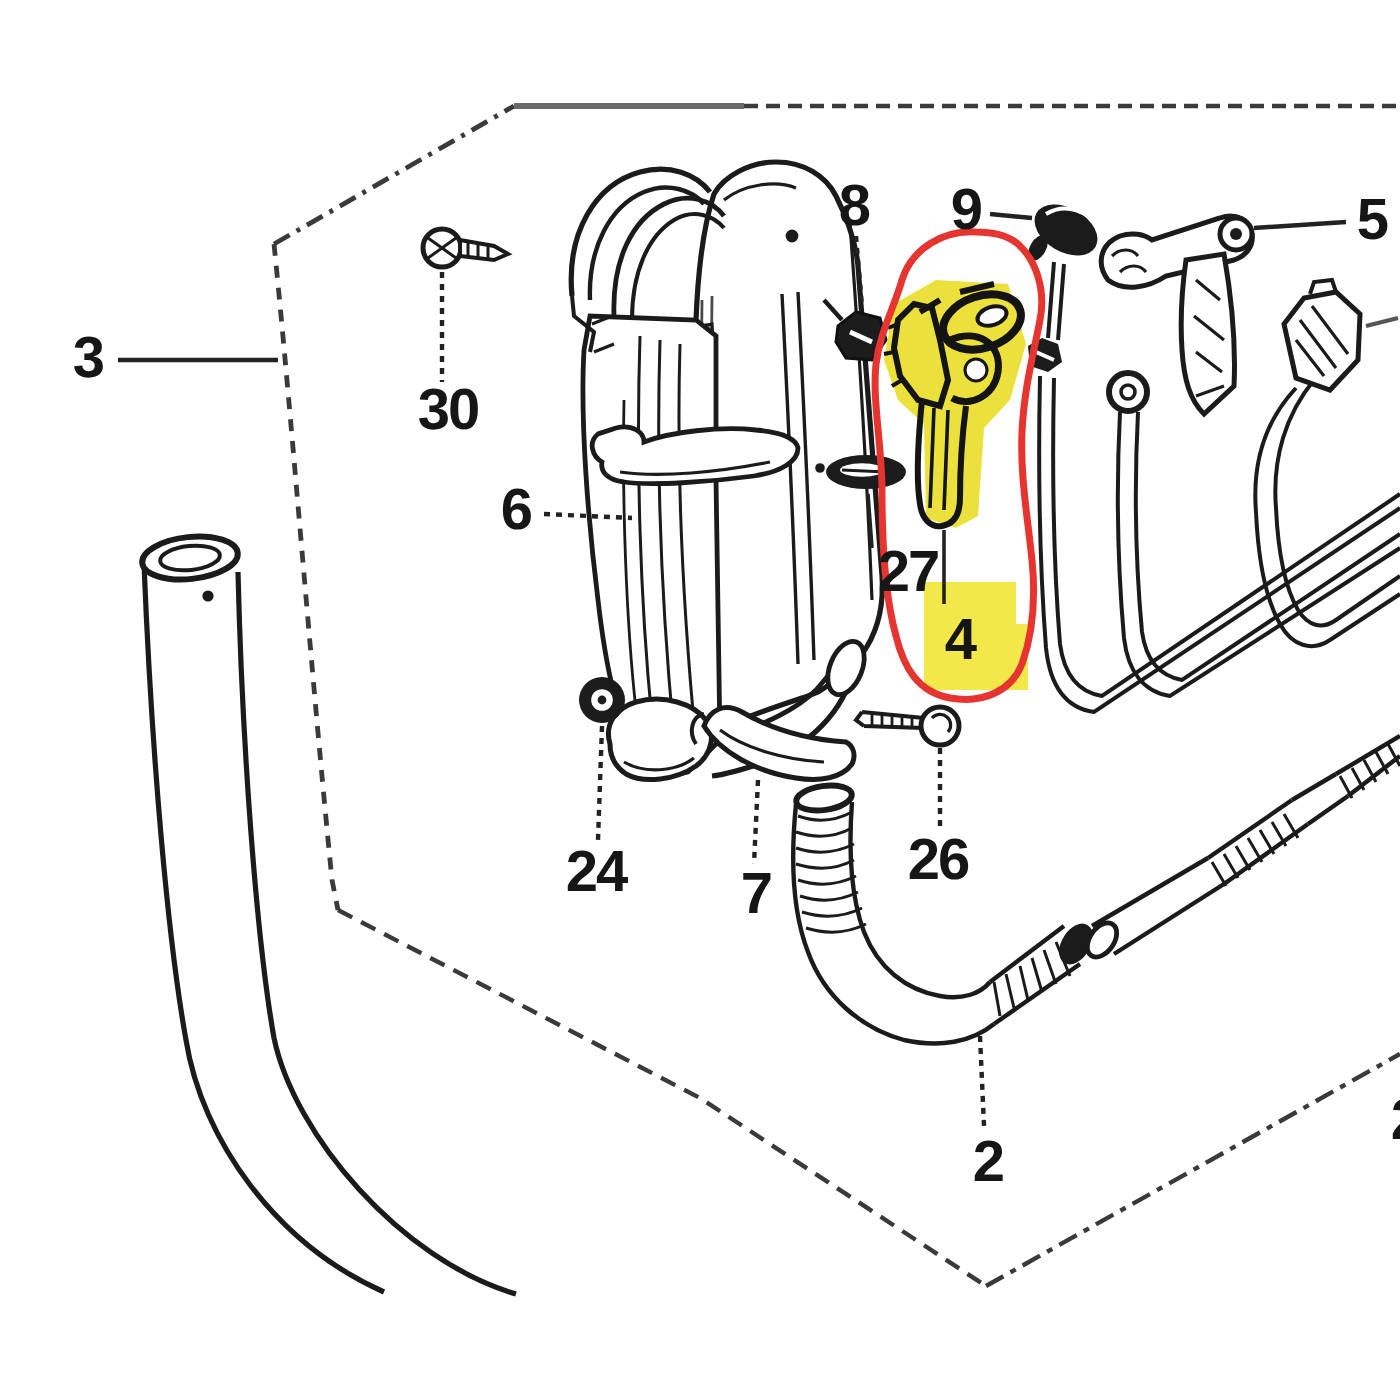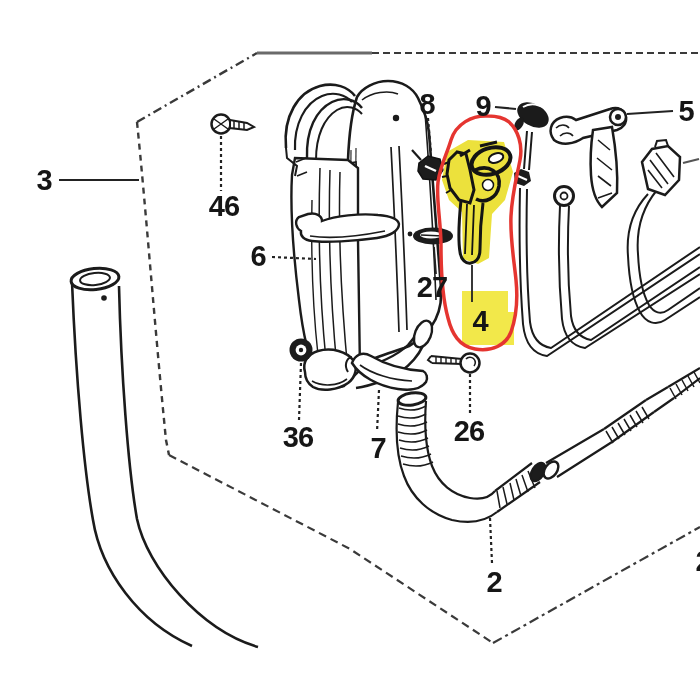--- a/index.html
+++ b/index.html
@@ -210,26 +210,26 @@
     <path d="M434,247 L436,274" stroke-width="1.8"></path>
     <path d="M472,265 L472,302" stroke-width="1.8"></path>
     <path d="M301,363 L299,420" stroke-width="2.2" stroke-dasharray="3 3"></path>
     <path d="M379,390 L377,432" stroke-width="2.2" stroke-dasharray="3 3"></path>
     <path d="M470,374 L470,415" stroke-width="2.2" stroke-dasharray="3 3"></path>
     <path d="M490,518 L492,563" stroke-width="2.2" stroke-dasharray="3 3"></path>
   </g>
 </svg>
 
   <div class="lbl" style="left:44px;top:180px">3</div>
-  <div class="lbl" style="left:224px;top:206px">46</div>
+  <div class="lbl" style="left:224px;top:206px">30</div>
   <div class="lbl" style="left:258px;top:256px">6</div>
   <div class="lbl" style="left:427px;top:104px">8</div>
   <div class="lbl" style="left:483px;top:106px">9</div>
   <div class="lbl" style="left:686px;top:111px">5</div>
-  <div class="lbl" style="left:432px;top:287px">27</div>
+  <div class="lbl" style="left:454px;top:287px">27</div>
   <div class="lbl" style="left:480px;top:321px">4</div>
-  <div class="lbl" style="left:298px;top:437px">36</div>
+  <div class="lbl" style="left:298px;top:437px">24</div>
   <div class="lbl" style="left:378px;top:448px">7</div>
   <div class="lbl" style="left:469px;top:431px">26</div>
   <div class="lbl" style="left:494px;top:582px">2</div>
   <div class="lbl" style="left:703px;top:561px">2</div>
 
 </div>
 
 </body></html>

